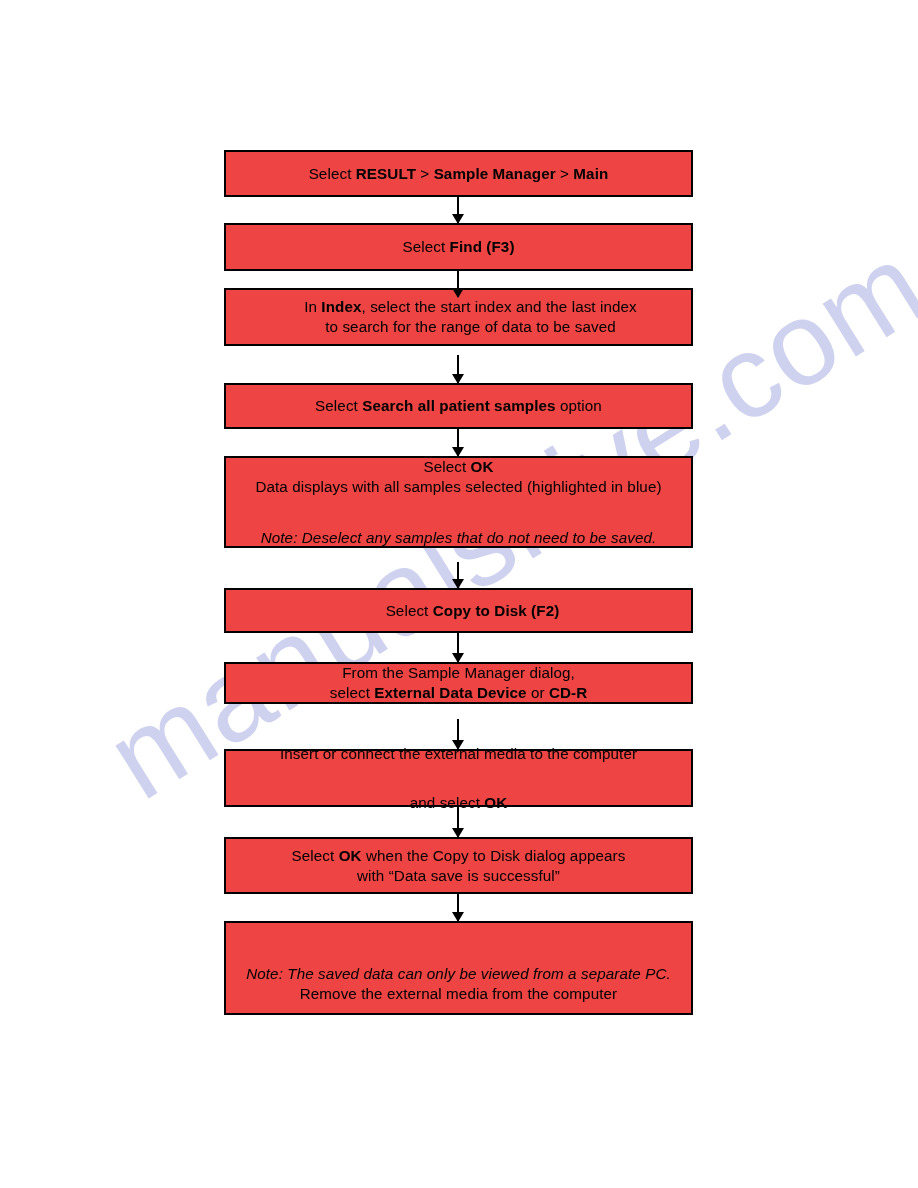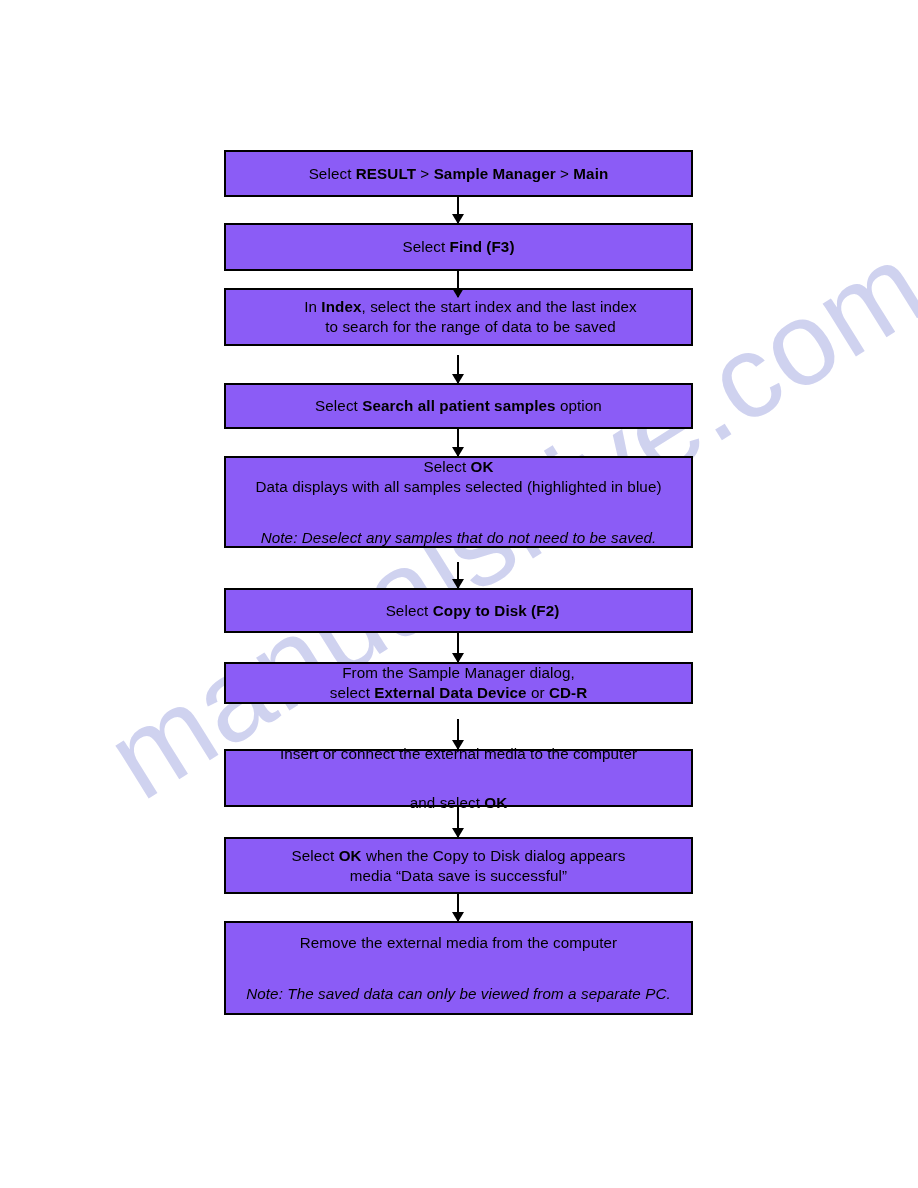--- a/index.html
+++ b/index.html
@@ -47,21 +47,21 @@
     width: 918px;
     height: 1188px;
     z-index: 2;
   }
 
   .flow-node {
     position: absolute;
     left: 224px;
     width: 469px;
     box-sizing: border-box;
-    background: #8b5cf6;
+    background: #ef4444;
     border: 2px solid #000000;
     display: flex;
     flex-direction: column;
     align-items: center;
     justify-content: center;
     text-align: center;
   }
 
   .node-line {
     font-size: 15.2px;
@@ -158,19 +158,19 @@
     <div class="flow-node" style="top: 662px; height: 42px;">
       <div class="node-line"><span>From the Sample Manager dialog,</span></div>
       <div class="node-line"><span>select </span><b>External Data Device</b><span> or </span><b>CD-R</b></div>
     </div>
     <div class="flow-node" style="top: 749px; height: 58px; gap: 29px;">
       <div class="node-line"><span>Insert or connect the external media to the computer</span></div>
       <div class="node-line"><span>and select </span><b>OK</b></div>
     </div>
     <div class="flow-node" style="top: 837px; height: 57px;">
       <div class="node-line"><span>Select </span><b>OK</b><span> when the Copy to Disk dialog appears</span></div>
-      <div class="node-line"><span>media “Data save is successful”</span></div>
+      <div class="node-line"><span>with “Data save is successful”</span></div>
     </div>
     <div class="flow-node" style="top: 921px; height: 94px;">
+      <div class="node-line note spacer-above"><span>Note:  The saved data can only be viewed from a separate PC.</span></div>
       <div class="node-line"><span>Remove the external media from the computer</span></div>
-      <div class="node-line note spacer-above"><span>Note:  The saved data can only be viewed from a separate PC.</span></div>
     </div>
   </div>
 
 </body></html>

